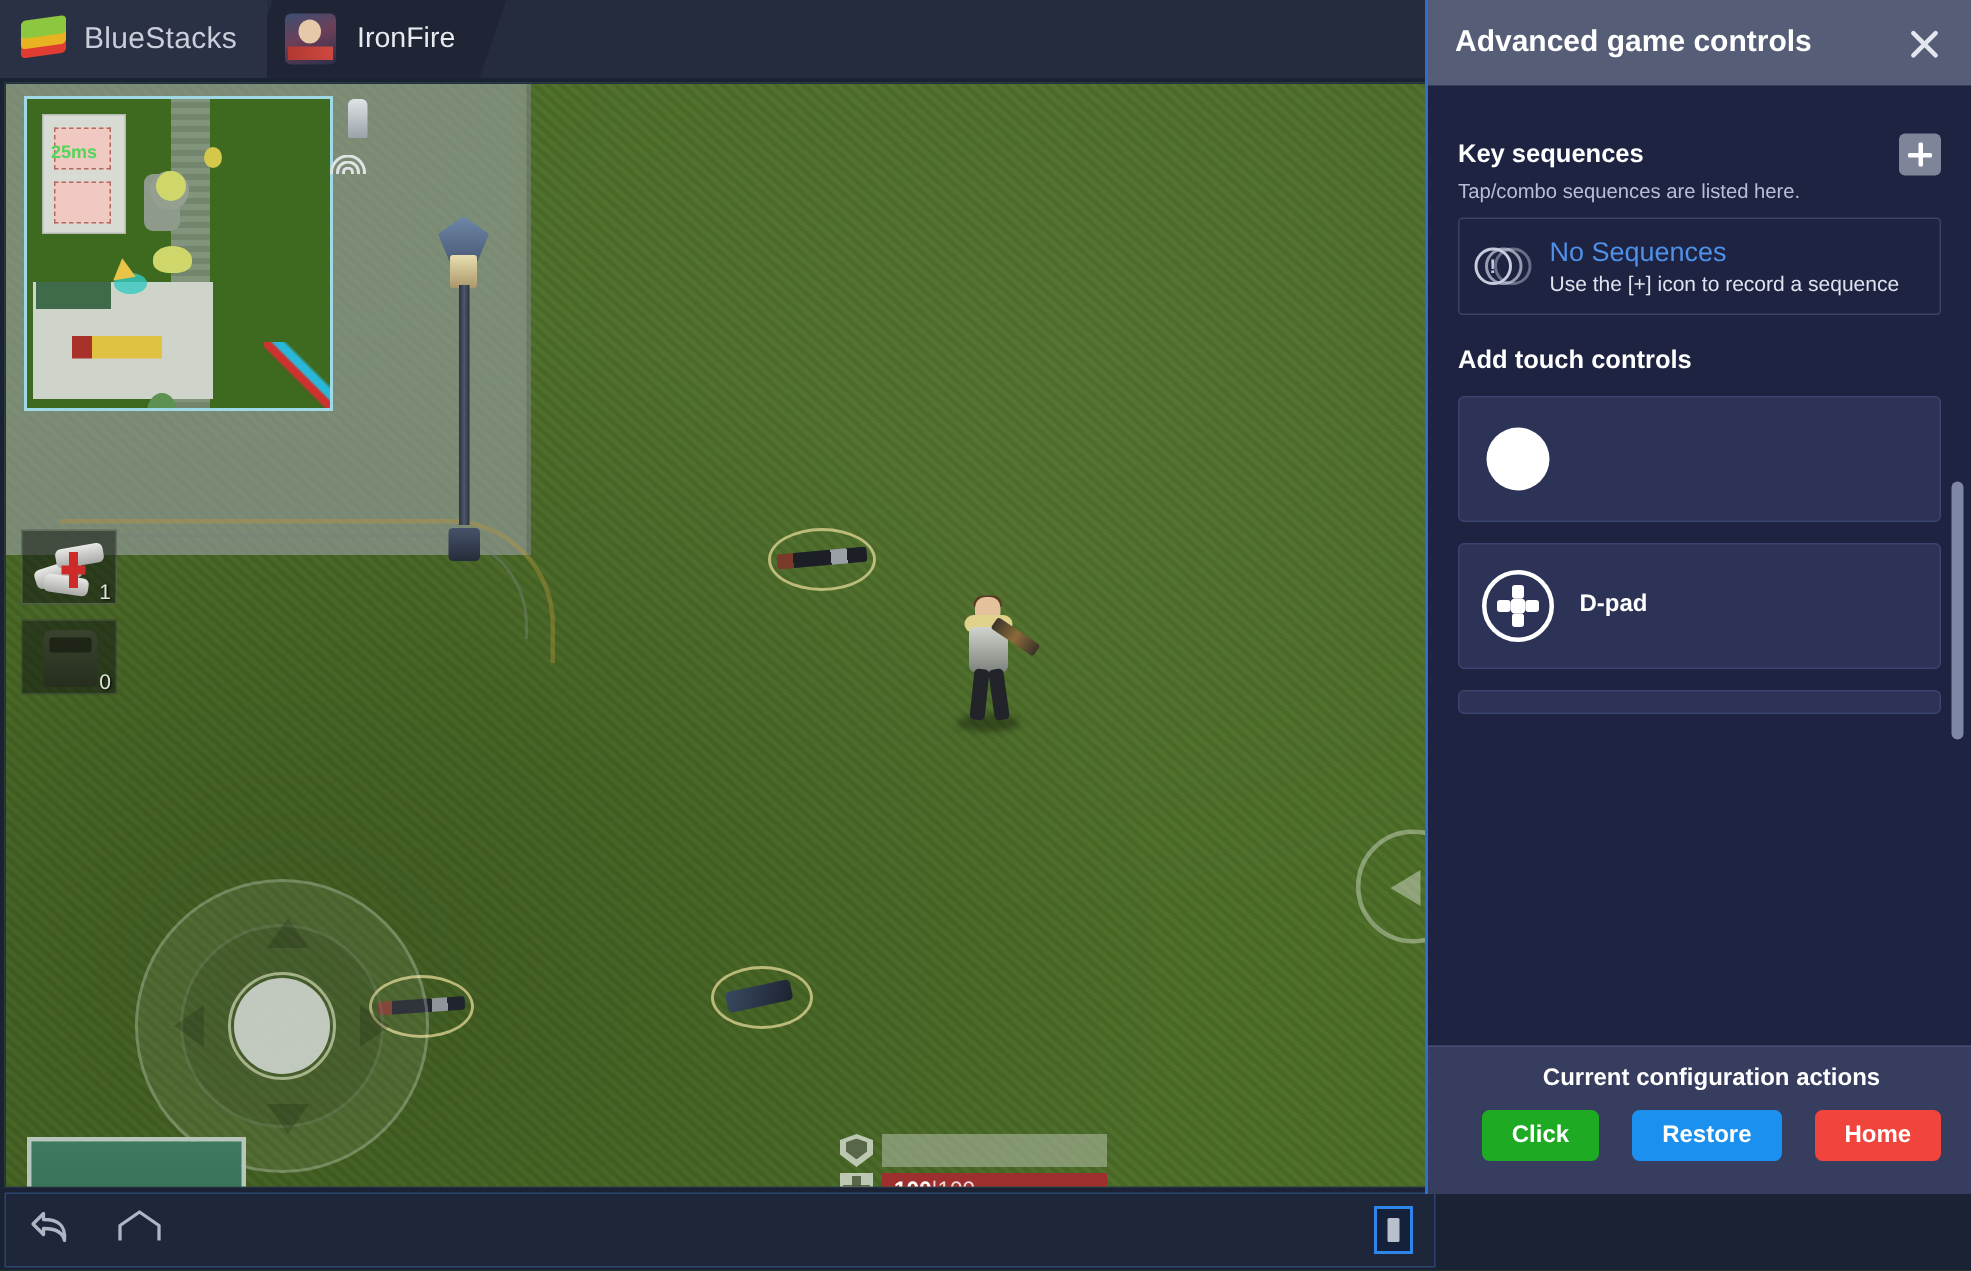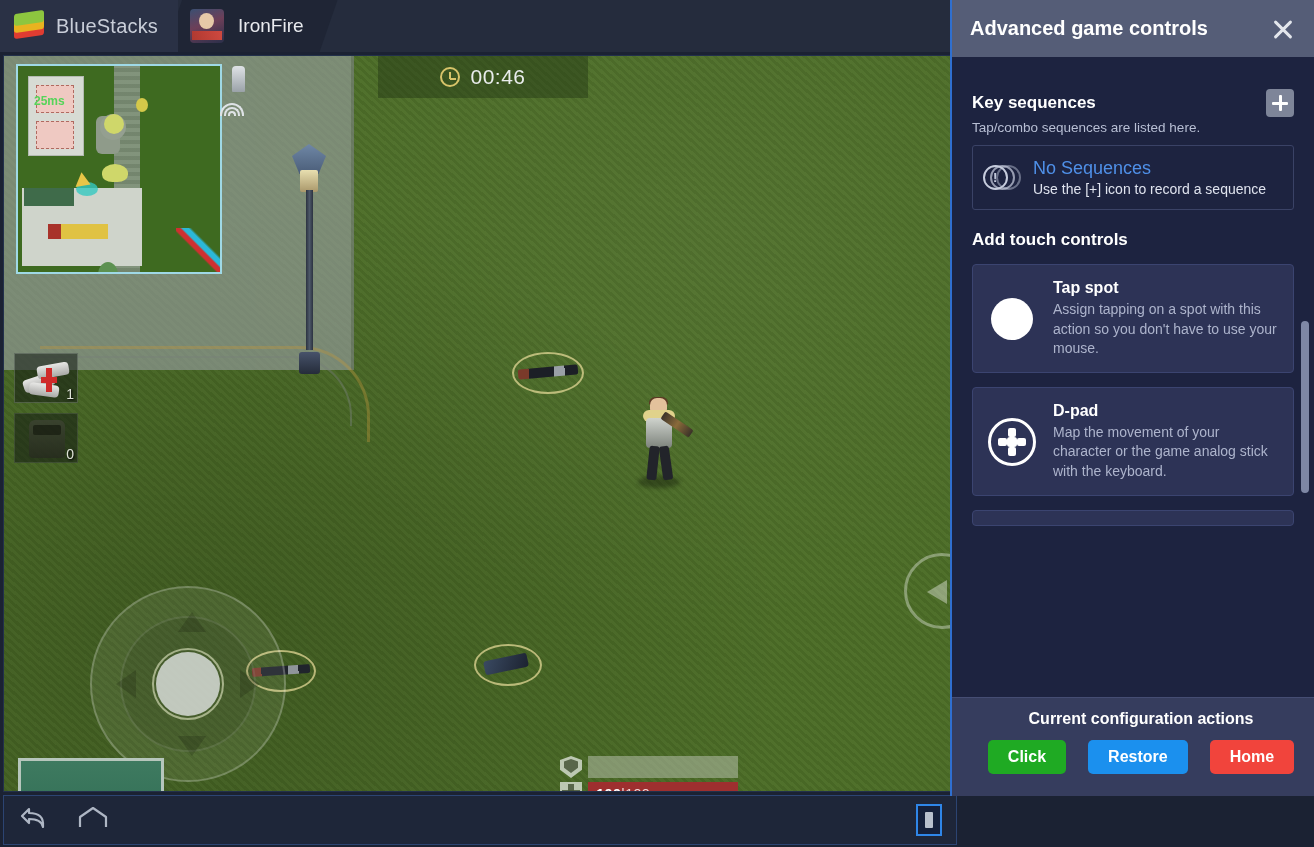--- a/index.html
+++ b/index.html
@@ -462,24 +462,20 @@
           <i></i>
           <span class="cross"></span>
       </div>
       <span class="cnt">1</span>
     </div>
     <div class="inv-slot s2">
       <div class="backpack"></div>
       <span class="cnt">0</span>
     </div>
 
-    <div class="timer">
-      <span class="clock-ic"></span>
-      <span>00:46</span>
-    </div>
 
     <div class="player">
       <div class="shadow"></div>
         <div class="hair"></div>
         <div class="head"></div>
       <div class="collar"></div>
         <div class="torso"></div>
       <div class="legs">
           <i></i>
           <i></i>
@@ -575,42 +571,37 @@
       </div>
 
       <div class="sec-title-row">
         <span class="sec-title">Add touch controls</span>
       </div>
 
       <div class="card">
         <span class="card-ic">
             <span class="ic-tapspot"></span>
           </span>
-        <span class="card-body">
-          <h3>Tap spot</h3>
-          <p>Assign tapping on a spot with this action so you don't have to use your mouse.</p>
-        </span>
       </div>
 
 
       <div class="card">
         <span class="card-ic">
           <span class="ic-dpad">
               <span class="pad">
                 <i></i>
                 <i></i>
                 <i></i>
                 <i></i>
                 <i></i>
               </span>
             </span>
         </span>
         <span class="card-body">
           <h3>D-pad</h3>
-          <p>Map the movement of your character or the game analog stick with the keyboard.</p>
         </span>
       </div>
 
       <div class="card partial"></div>
 
       <div class="pscroll">
         <div class="thumb"></div>
       </div>
     </div>
 

